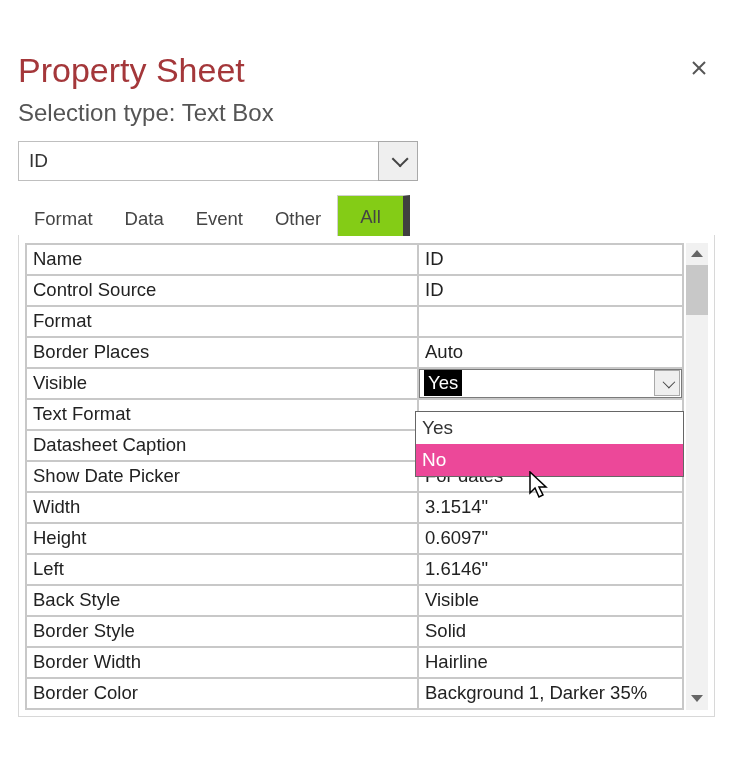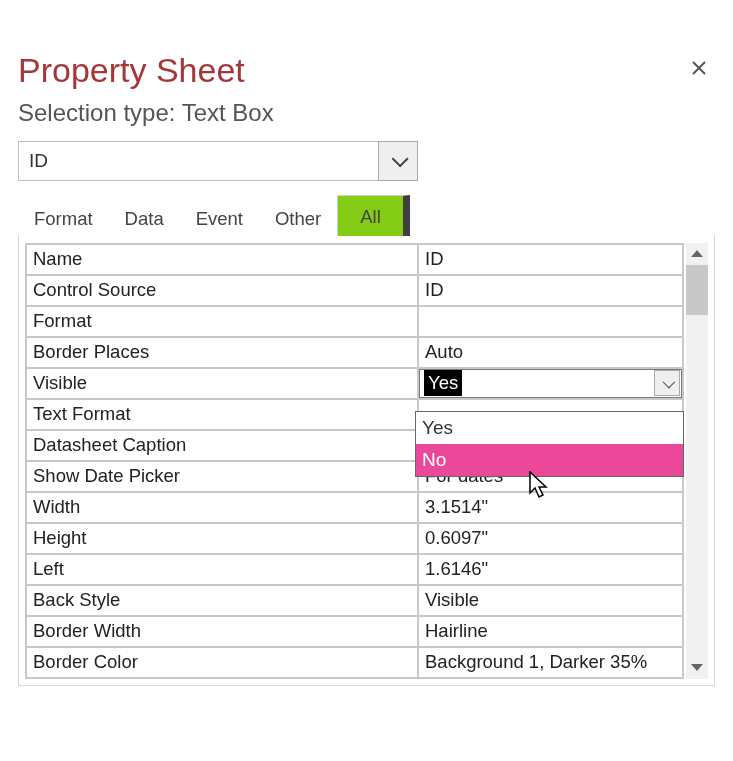--- a/index.html
+++ b/index.html
@@ -277,20 +277,24 @@
             <td class="label">Height</td>
             <td class="value">0.6097"</td>
           </tr>
           <tr>
             <td class="label">Left</td>
             <td class="value">1.6146"</td>
           </tr>
           <tr>
             <td class="label">Back Style</td>
             <td class="value">Visible</td>
+          </tr>
+          <tr>
+            <td class="label">Border Style</td>
+            <td class="value">Solid</td>
           </tr>
           <tr>
             <td class="label">Border Width</td>
             <td class="value">Hairline</td>
           </tr>
           <tr>
             <td class="label">Border Color</td>
             <td class="value">Background 1, Darker 35%</td>
           </tr>
         </tbody>

